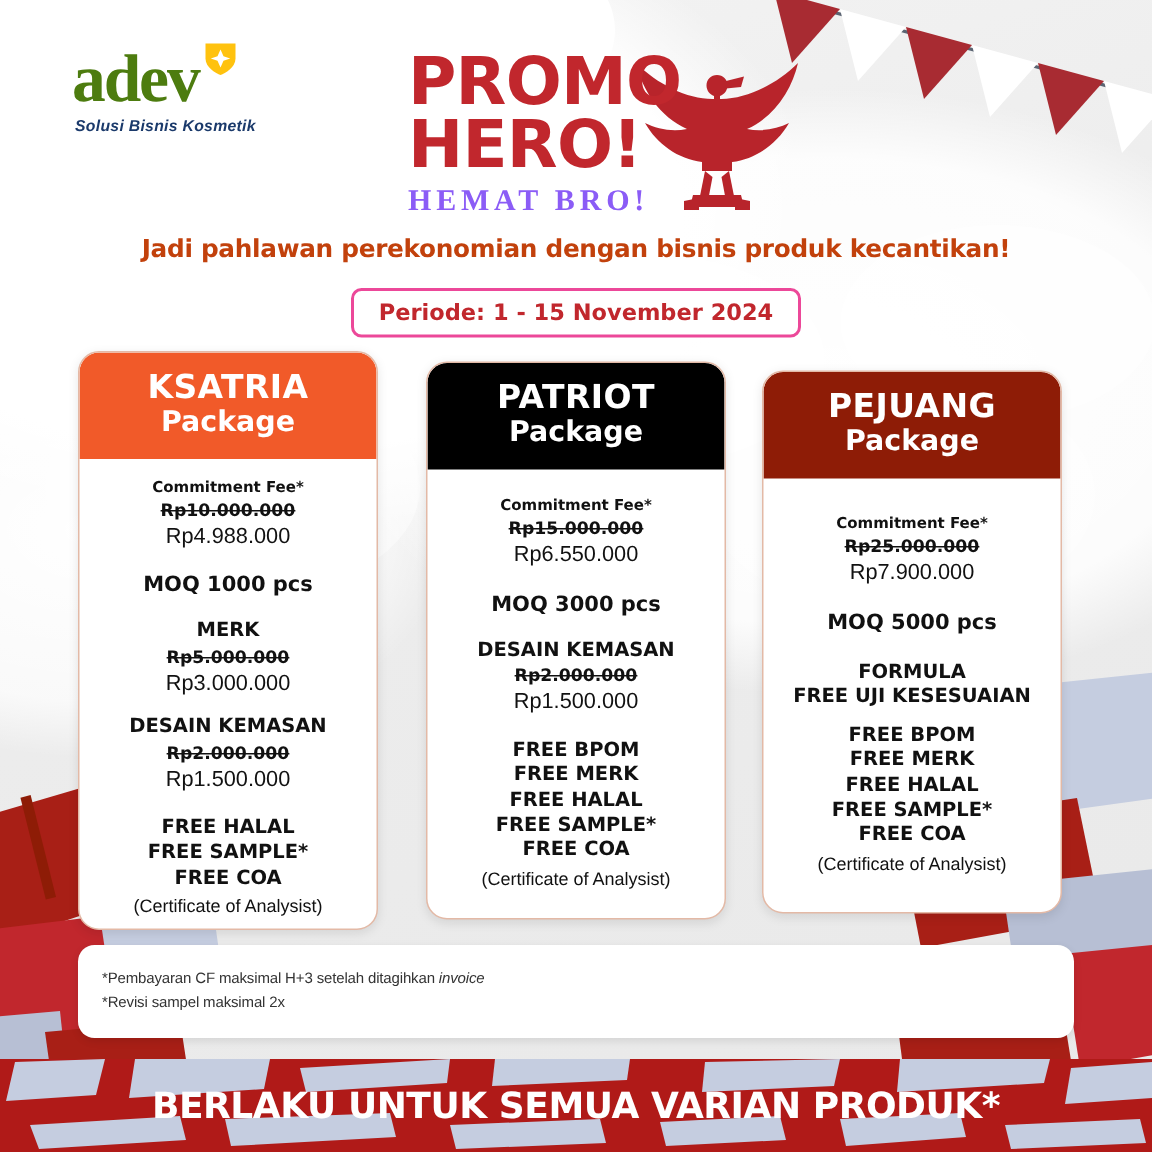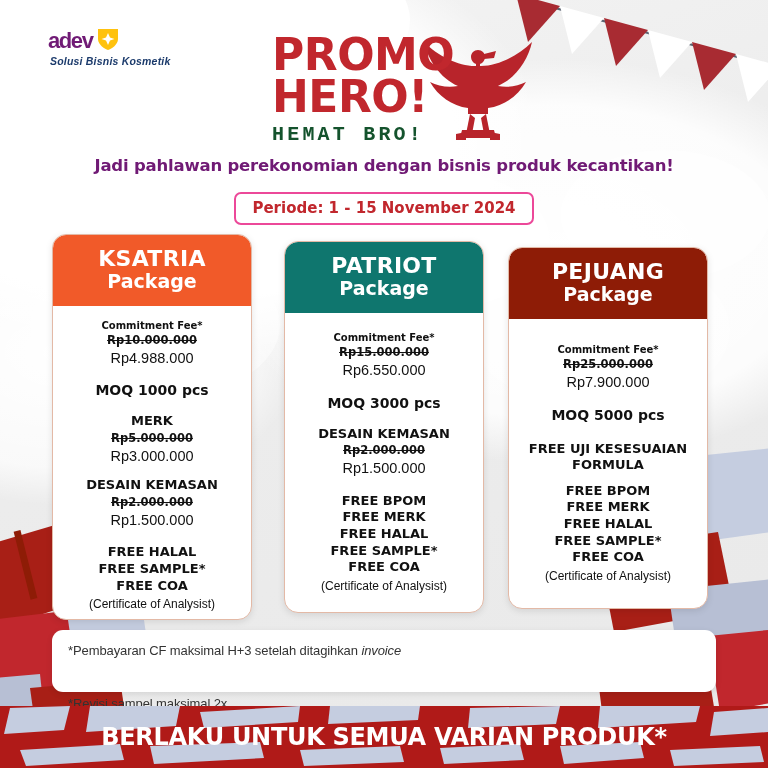--- a/index.html
+++ b/index.html
@@ -34,47 +34,47 @@
 
   
   .deco { position:absolute; }
   .deco-left  { left:-30px;  top:430px;  width:250px; height:340px; }
   .deco-right { right:-20px; top:400px;  width:250px; height:370px; }
 
   
   .logo { position:absolute; left:48px; top:30px; z-index:5; width:150px; }
   .logo-word { display:flex; align-items:flex-start; }
   .logo-text {
-    font-family:Liberation Sans, sans-serif;
-    font-size:22px; font-weight:bold; color:#701a75;
+    font-family:Liberation Serif, serif;
+    font-size:45px; font-weight:bold; color:#4d7c0f;
     letter-spacing:-1.4px; line-height:1;
   }
   .logo-shield { margin-left:2px; margin-top:-4px; }
   .logo-tag {
     font-family:"Liberation Sans", sans-serif;
     font-size:10.5px; font-weight:bold; font-style:italic;
     color:#1b3a6b; letter-spacing:.2px; margin-top:3px; margin-left:2px;
   }
 
   .title-block { position:absolute; left:272px; top:34px; z-index:5; width:250px; }
   .title-line {
     font-family:"DejaVu Sans", sans-serif;
     font-weight:bold; color:#C1272D;
     font-size:44px; line-height:.95; letter-spacing:-.5px;
   }
   .title-sub {
-    font-family:Liberation Mono, monospace;
-    font-weight:bold; color:#14532d;
+    font-family:Liberation Serif, serif;
+    font-weight:bold; color:#8b5cf6;
     font-size:20px; letter-spacing:3.2px; margin-top:5px;
   }
   .garuda { position:absolute; left:418px; top:30px; z-index:4; }
 
   .tagline {
     position:absolute; top:156px; left:0; width:768px; text-align:center; z-index:5;
-    font-size:16.5px; font-weight:bold; color:#701a75;
+    font-size:16.5px; font-weight:bold; color:#c2410c;
     font-family:"DejaVu Sans", sans-serif; letter-spacing:-.2px;
   }
   .period-wrap { position:absolute; top:192px; left:0; width:768px; text-align:center; z-index:5; }
   .period {
     display:inline-block; border:2px solid #ec4899; border-radius:7px;
     padding:5px 16px 6px; color:#C1272D; font-weight:bold; font-size:15px;
     font-family:"DejaVu Sans", sans-serif; background:rgba(255,255,255,.55);
   }
 
   
@@ -87,21 +87,21 @@
   }
   .card-0 { left:52px;  top:234px; height:386px; }
   .card-1 { left:284px; top:241px; height:372px; }
   .card-2 { left:508px; top:247px; height:362px; }
 
   .card-head {
     border-radius:13px 13px 0 0;
     padding:12px 8px 13px; text-align:center; color:#fff;
   }
   .card-0 .card-head { background:#F15A29; }
-  .card-1 .card-head { background:#0f766e; }
+  .card-1 .card-head { background:#000000; }
   .card-2 .card-head { background:#8E1C06; }
   .card-name {
     font-family:"DejaVu Sans", sans-serif; font-weight:bold;
     font-size:22px; letter-spacing:.3px; line-height:1.08;
   }
   .card-pkg {
     font-family:"DejaVu Sans", sans-serif; font-weight:bold;
     font-size:19px; line-height:1.15;
   }
 
@@ -130,21 +130,21 @@
   }
   .coa { font-size:12px; line-height:1.5; margin-top:1px; }
 
   
   .notes {
     position:absolute; left:52px; top:630px; width:664px; height:62px;
     background:#fff; border-radius:11px; box-shadow:0 2px 6px rgba(0,0,0,.10);
     padding:9px 16px; z-index:5;
     display:flex; flex-direction:column; justify-content:center;
   }
-  .note { font-size:13px; color:#333; line-height:1.62; letter-spacing:-.1px;margin-top:32px; }
+  .note { font-size:10px; color:#333; line-height:1.62; letter-spacing:-.1px; }
   .note i { font-style:italic; }
 
   
   .footer {
     position:absolute; left:0; bottom:0; width:768px; height:62px;
     background:#B01A18; z-index:6; overflow:hidden;
   }
   .footer-text {
     position:absolute; inset:0; display:flex; align-items:center; justify-content:center;
     font-family:"DejaVu Sans", sans-serif; font-weight:bold; color:#fff;
@@ -294,22 +294,22 @@
         <div class="card-pkg">Package</div>
       </div>
       <div class="card-body">
         <div class="blk">
           <div class="blk-label">Commitment Fee*</div>
           <div class="price-old">Rp25.000.000</div>
           <div class="price-new">Rp7.900.000</div>
         </div>
         <div class="moq">MOQ 5000 pcs</div>
         <div class="free-list">
+          <div>FORMULA</div>
           <div>FREE UJI KESESUAIAN</div>
-          <div>FORMULA</div>
         </div>
         <div class="free-list">
           <div>FREE BPOM</div>
           <div>FREE MERK</div>
           <div>FREE HALAL</div>
           <div>FREE SAMPLE*</div>
           <div>FREE COA</div>
         </div>
         <div class="coa">(Certificate of Analysist)</div>
       </div>

